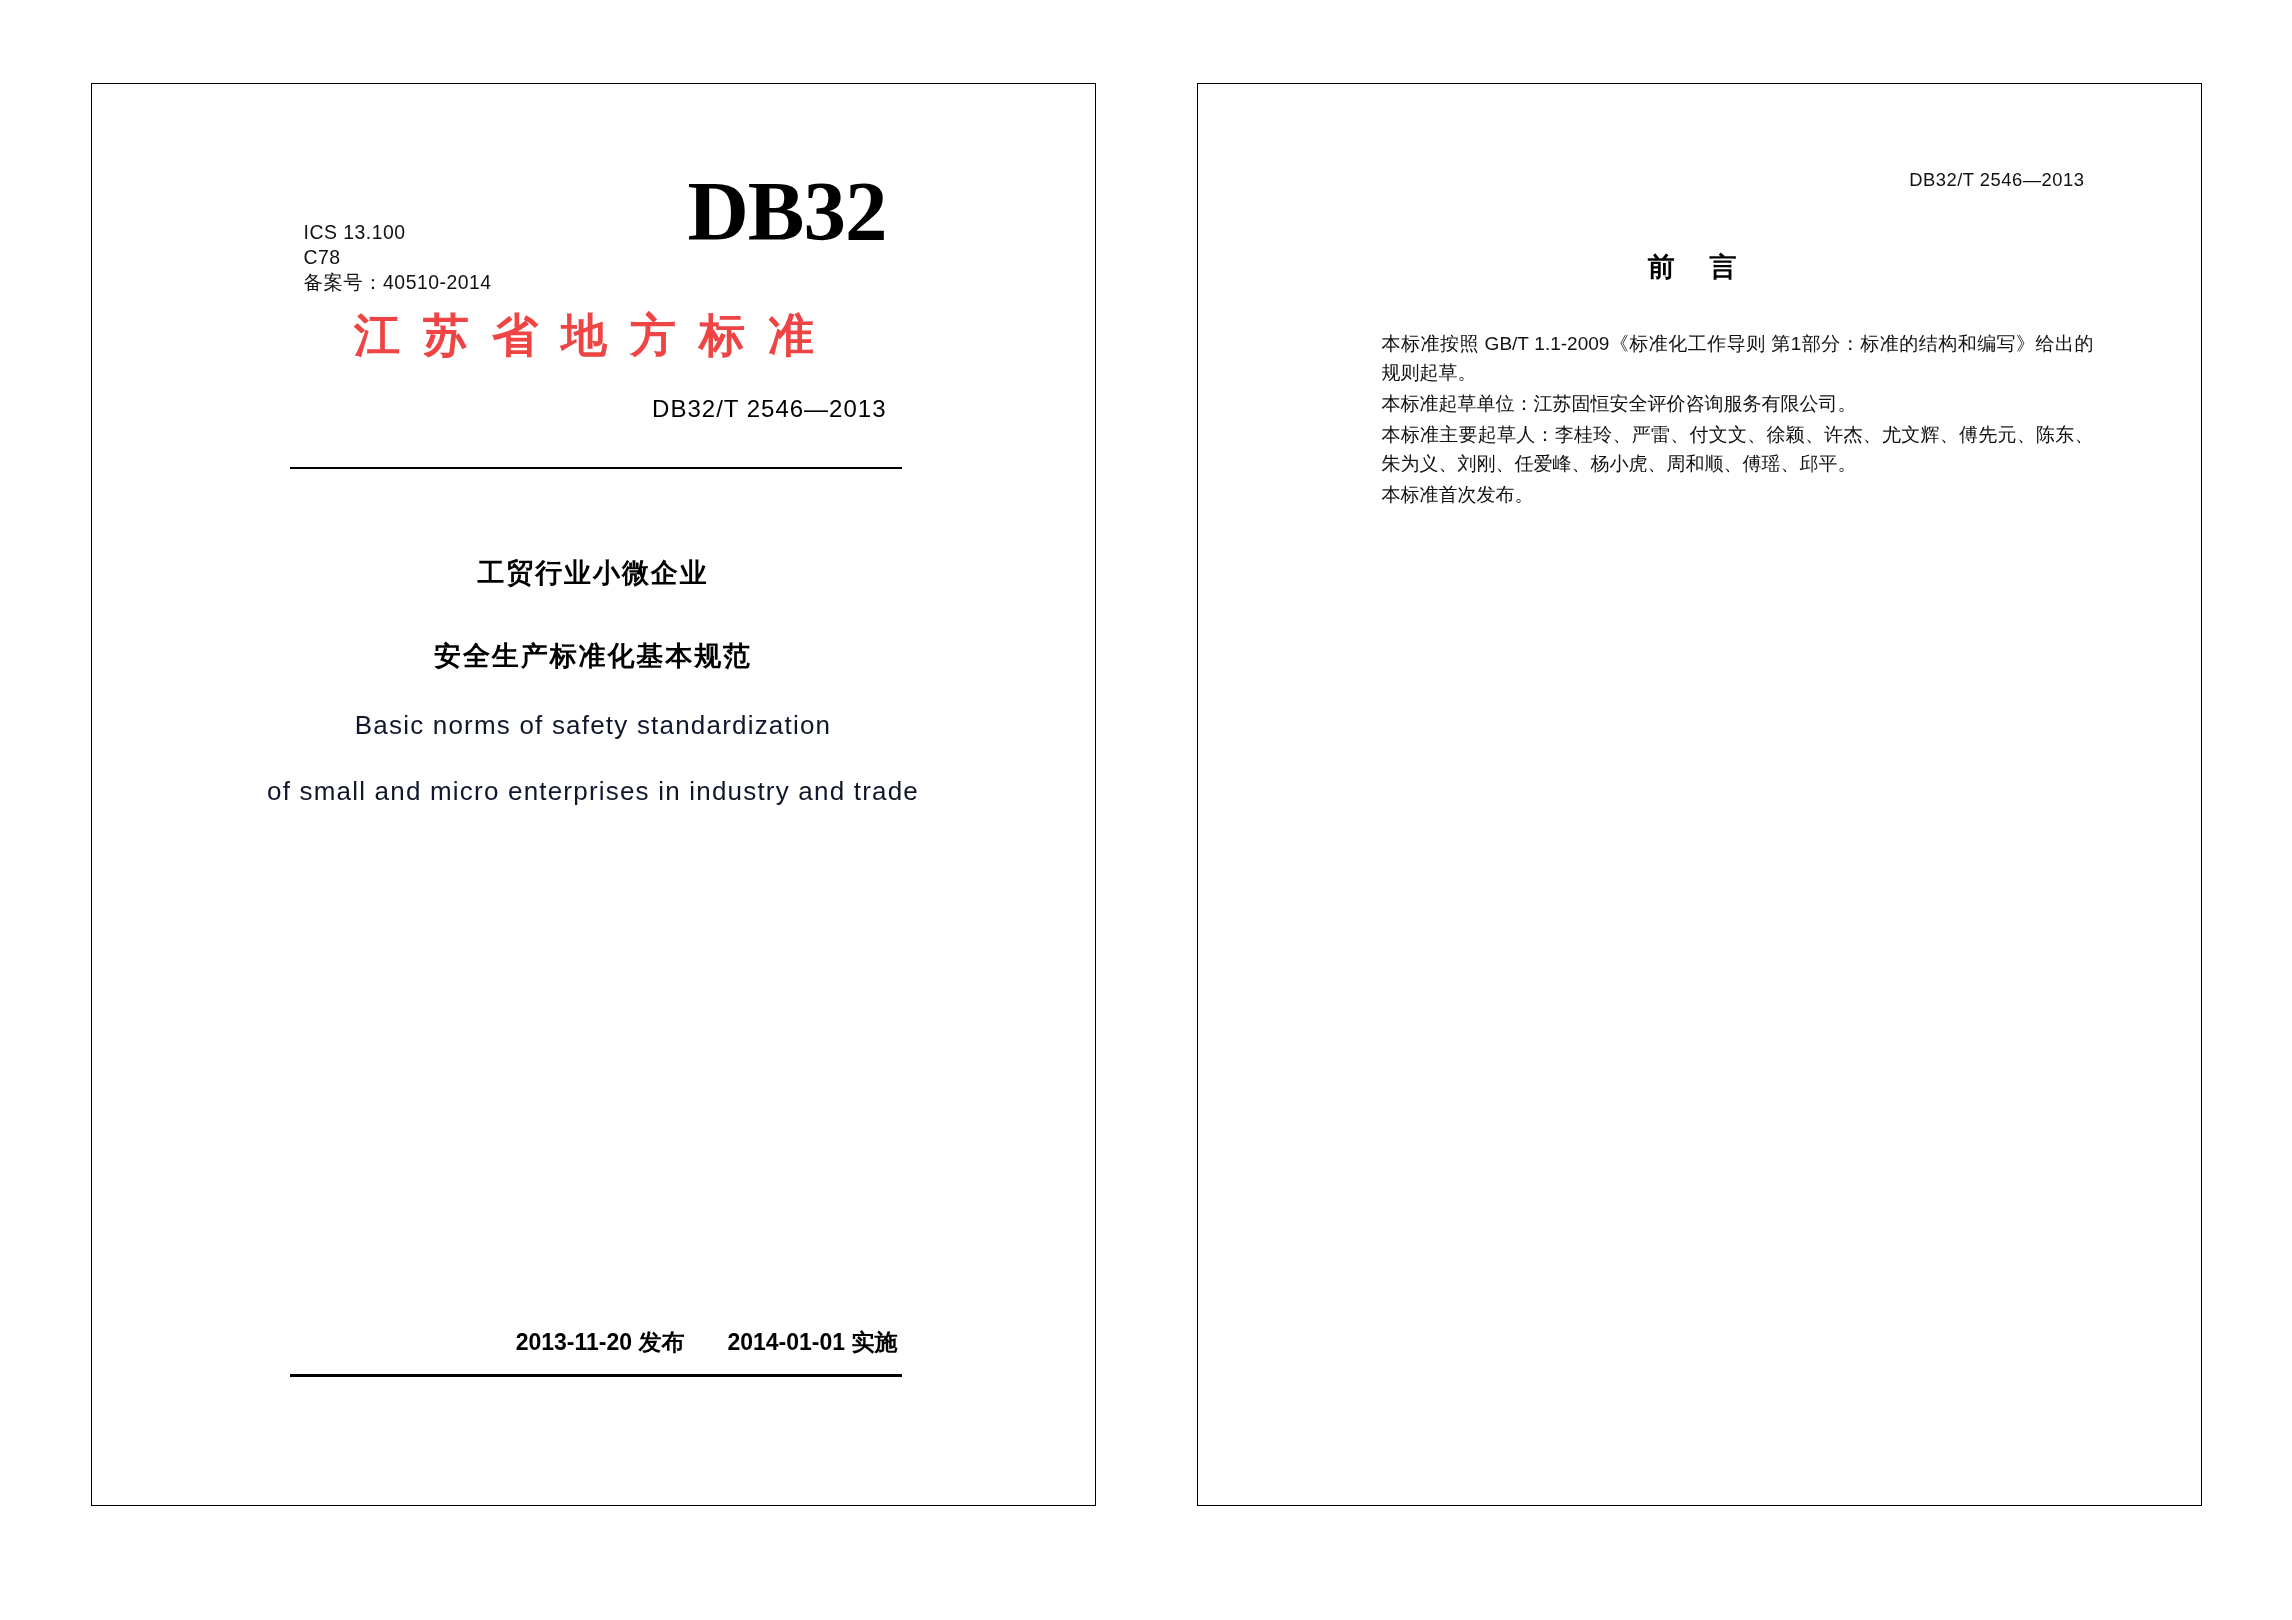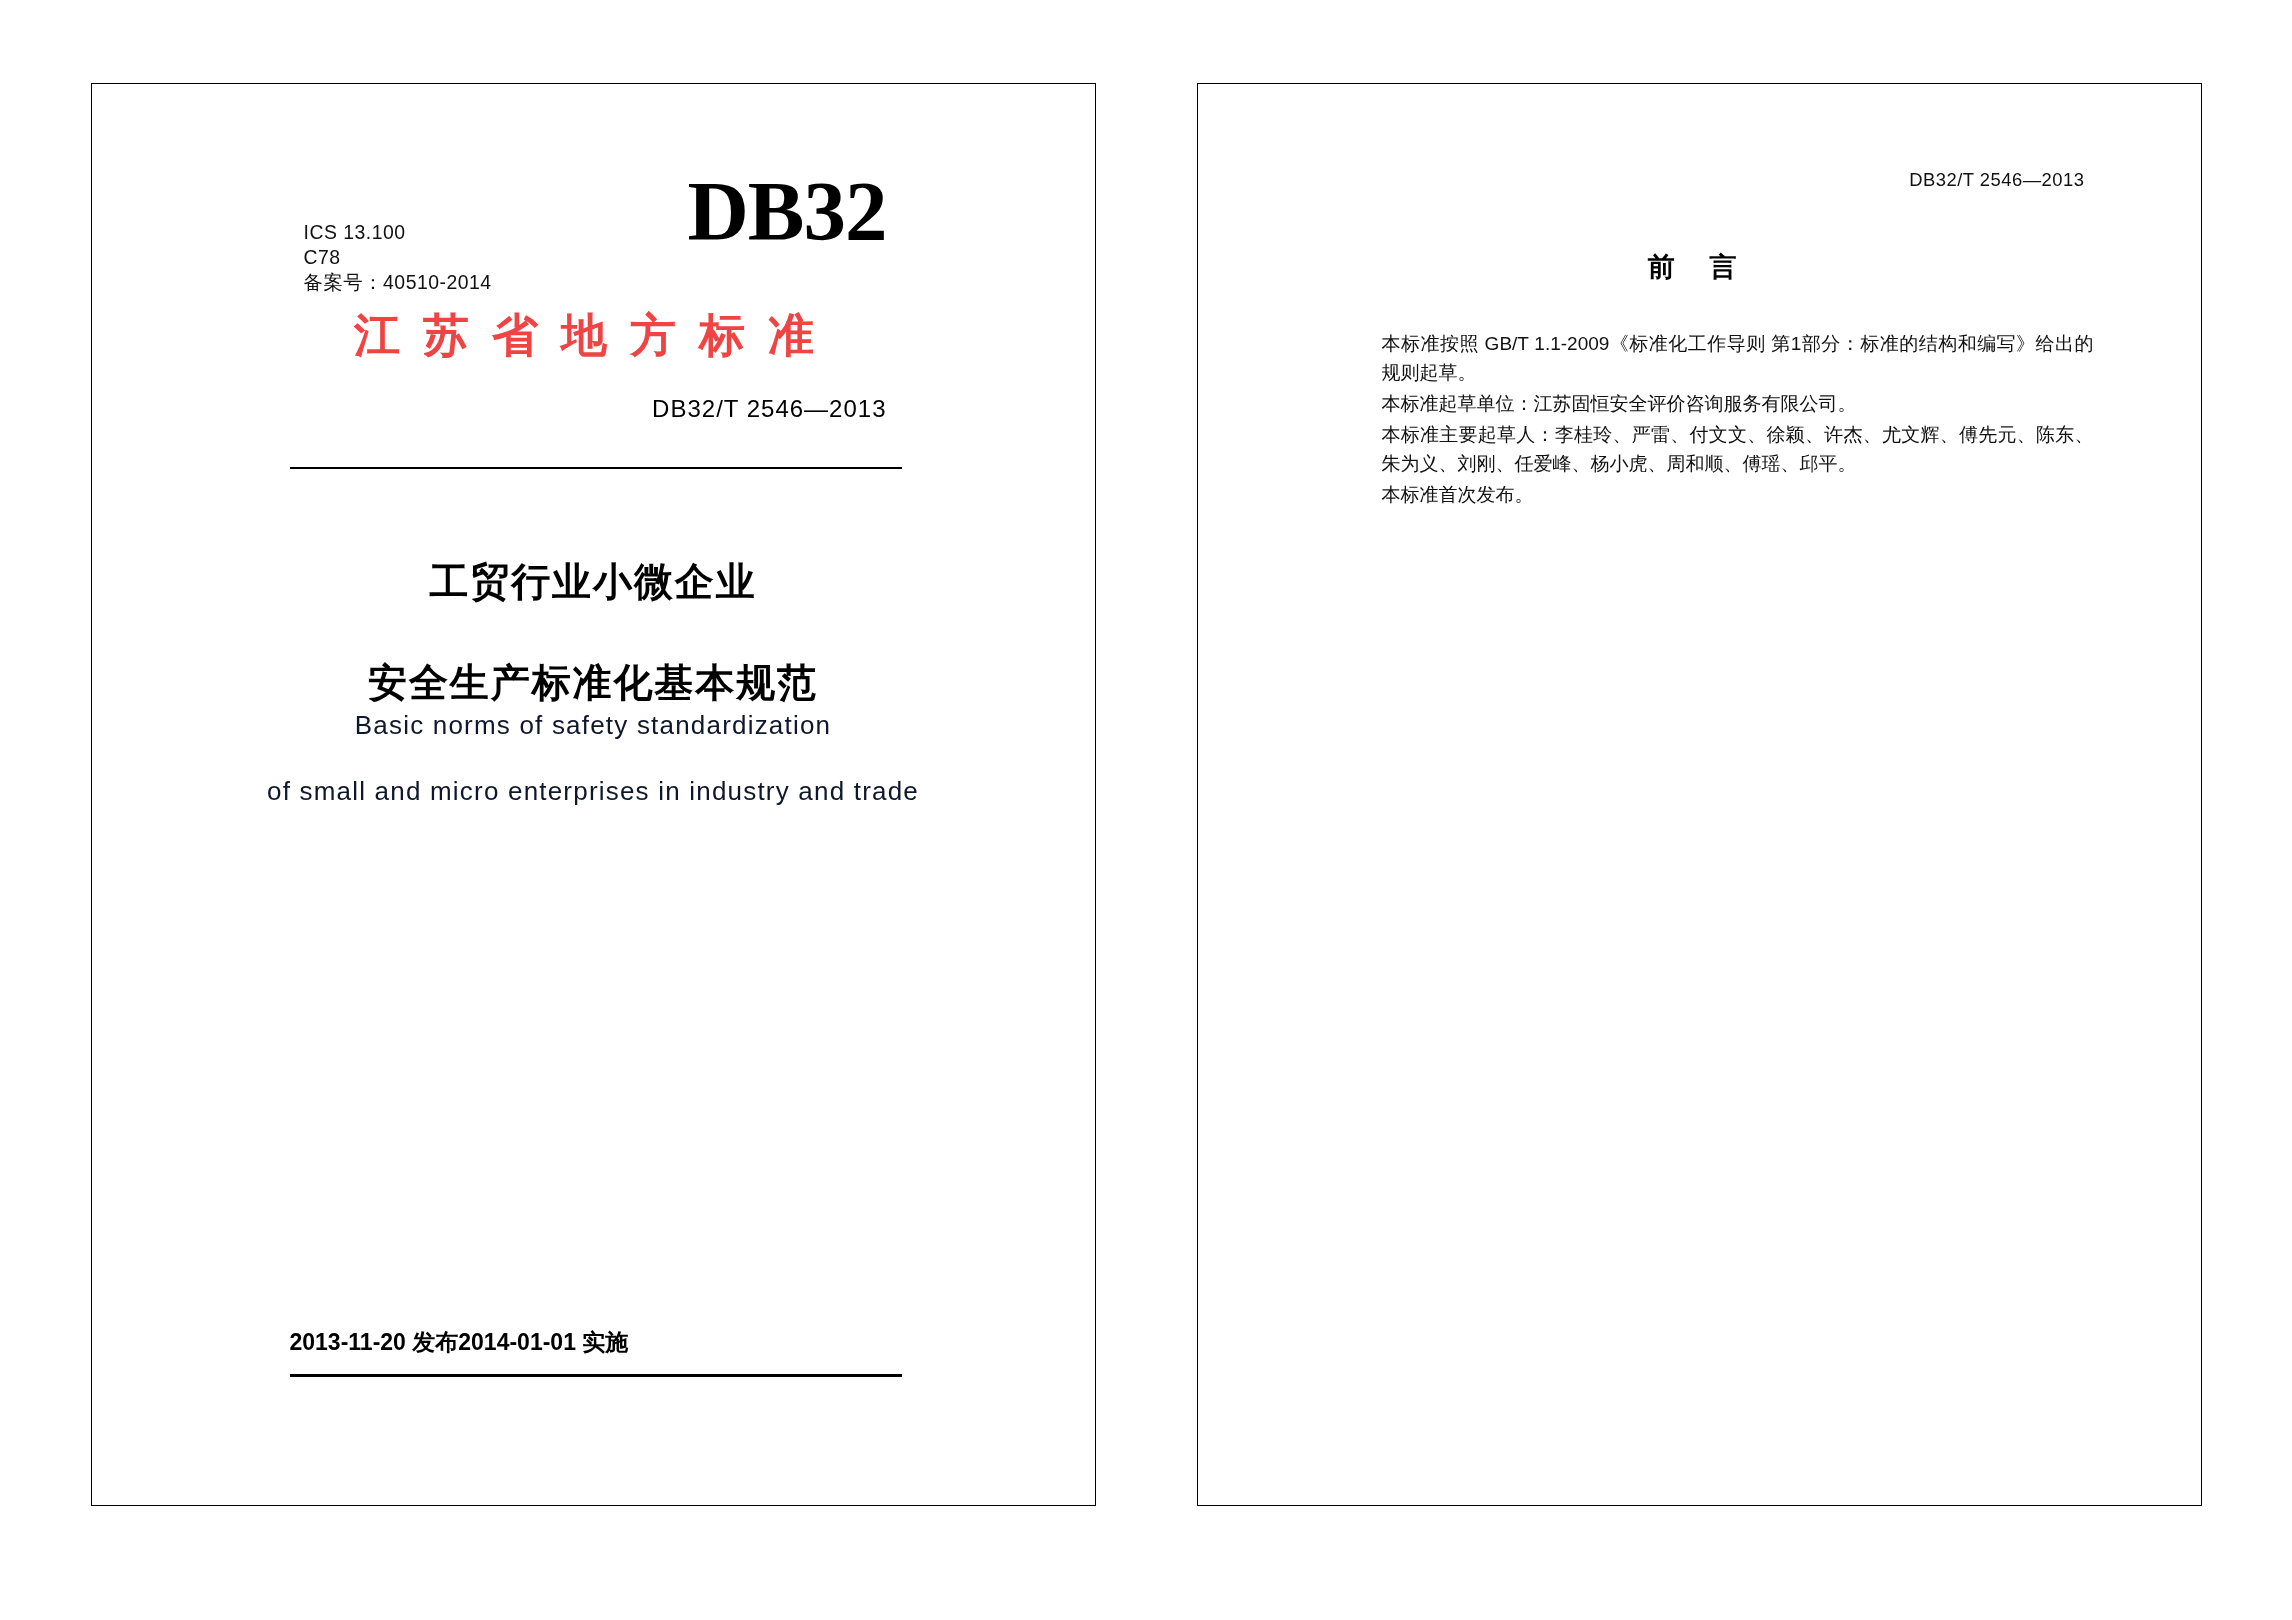--- a/index.html
+++ b/index.html
@@ -97,21 +97,21 @@
   .cover-title-zh {
     position: absolute;
     left: 39px;
     right: 39px;
     top: 471px;
     text-align: center;
   }
   .cover-title-zh .line {
     font-family: "Liberation Sans", sans-serif;
     font-weight: bold;
-    font-size: 39px;
+    font-size: 27px;
     letter-spacing: 1.9px;
     color: #000;
     margin-bottom: 47px;
   }
   .cover-title-en {
     position: absolute;
     left: 19.4px;
     right: 19.4px;
     top: 626px;
     text-align: center;
@@ -119,28 +119,29 @@
   .cover-title-en .line {
     font-family: "Liberation Sans", sans-serif;
     font-size: 26px;
     letter-spacing: 1.2px;
     color: #0f172a;
     margin-bottom: 35px;
   }
   .cover-dates {
     position: absolute;
     left: 83px;
-    right: 64px;
+    right: 82px;
     bottom: 147px;
     display: flex;
-    justify-content: flex-start;
+    justify-content: flex-end;
     font-family: "Liberation Sans", sans-serif;
     font-weight: bold;
     font-size: 23px;
     color: #000;
+    gap: 43px;
   }
   .cover-bottom-rule {
     position: absolute;
     left: 83px;
     right: 78px;
     bottom: 128px;
     border-top: 3.9px solid #000;
   }
   .cover-issuer {
     position: absolute;

